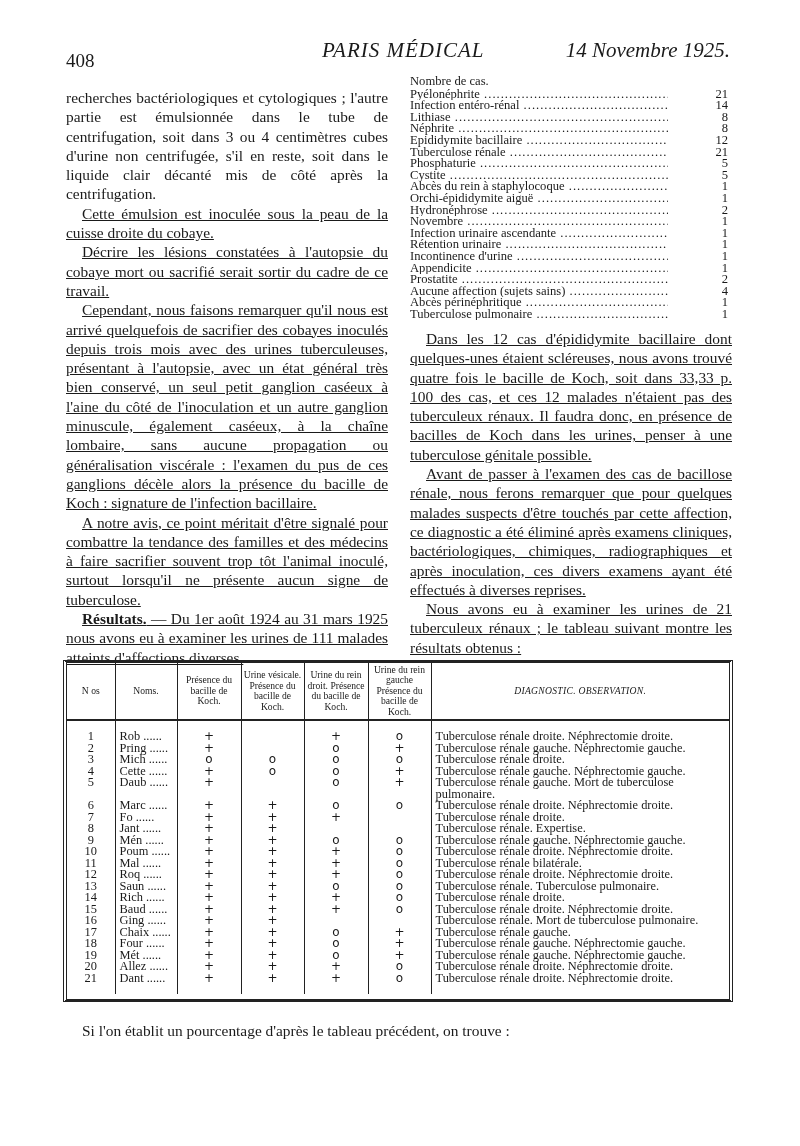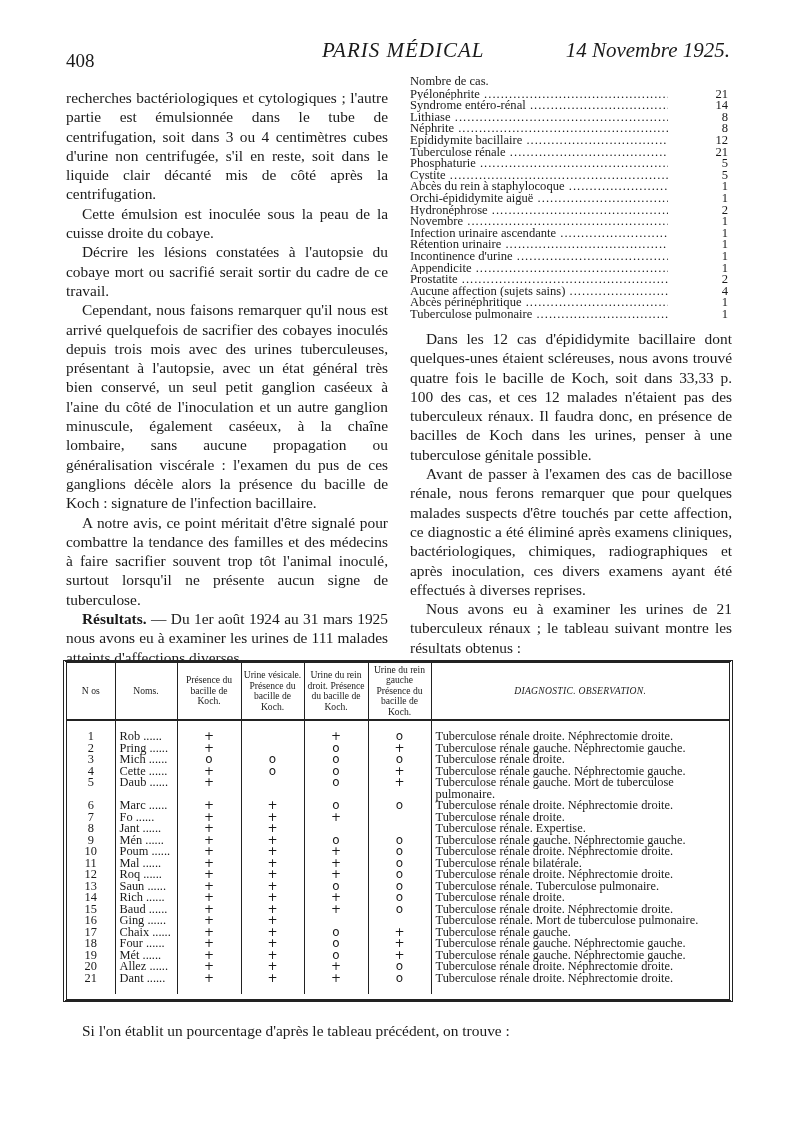--- a/index.html
+++ b/index.html
@@ -16,21 +16,21 @@
   .journal { position: absolute; left: 256px; top: 0; font-size: 21px; font-style: italic; letter-spacing: 1px; }
   .date { position: absolute; right: 0; top: 0; font-size: 21px; font-style: italic; }
 
   .col {
     position: absolute; font-family: "Liberation Serif", serif;
     font-size: 15.4px; line-height: 19.3px; text-align: justify;
   }
   .col-left { left: 66px; top: 76px; width: 322px; margin-top: 12px; }
   .col-right { left: 410px; top: 329px; width: 322px; }
   .col p { margin: 0; text-indent: 0; }
-  .col p.ind { text-indent: 16px; }
+  .col p.ind { text-indent: 16px; text-decoration: underline; }
   .col p.noind { text-indent: 0; }
   .bold { font-weight: bold; }
 
   .cases {
     position: absolute; left: 410px; top: 76px; width: 324px;
     font-family: "Liberation Serif", serif; font-size: 12.6px; line-height: 11.6px;
   }
   .cases-head { text-align: left; margin-bottom: 1px; font-size: 12.6px; }
   .case-row { display: flex; align-items: baseline; height: 11.6px; }
   .case-label { white-space: nowrap; overflow: hidden; flex: 0 0 258px; }
@@ -88,21 +88,21 @@
 </div>
 
 <div class="cases">
   <div class="cases-head">Nombre de cas.</div>
   <div id="cases-rows">
       <div class="case-row">
         <span class="case-label">Pyélonéphrite</span>
         <span class="case-val">21</span>
       </div>
       <div class="case-row">
-        <span class="case-label">Syndrome entéro-rénal</span>
+        <span class="case-label">Infection entéro-rénal</span>
         <span class="case-val">14</span>
       </div>
       <div class="case-row">
         <span class="case-label">Lithiase</span>
         <span class="case-val">8</span>
       </div>
       <div class="case-row">
         <span class="case-label">Néphrite</span>
         <span class="case-val">8</span>
       </div>

